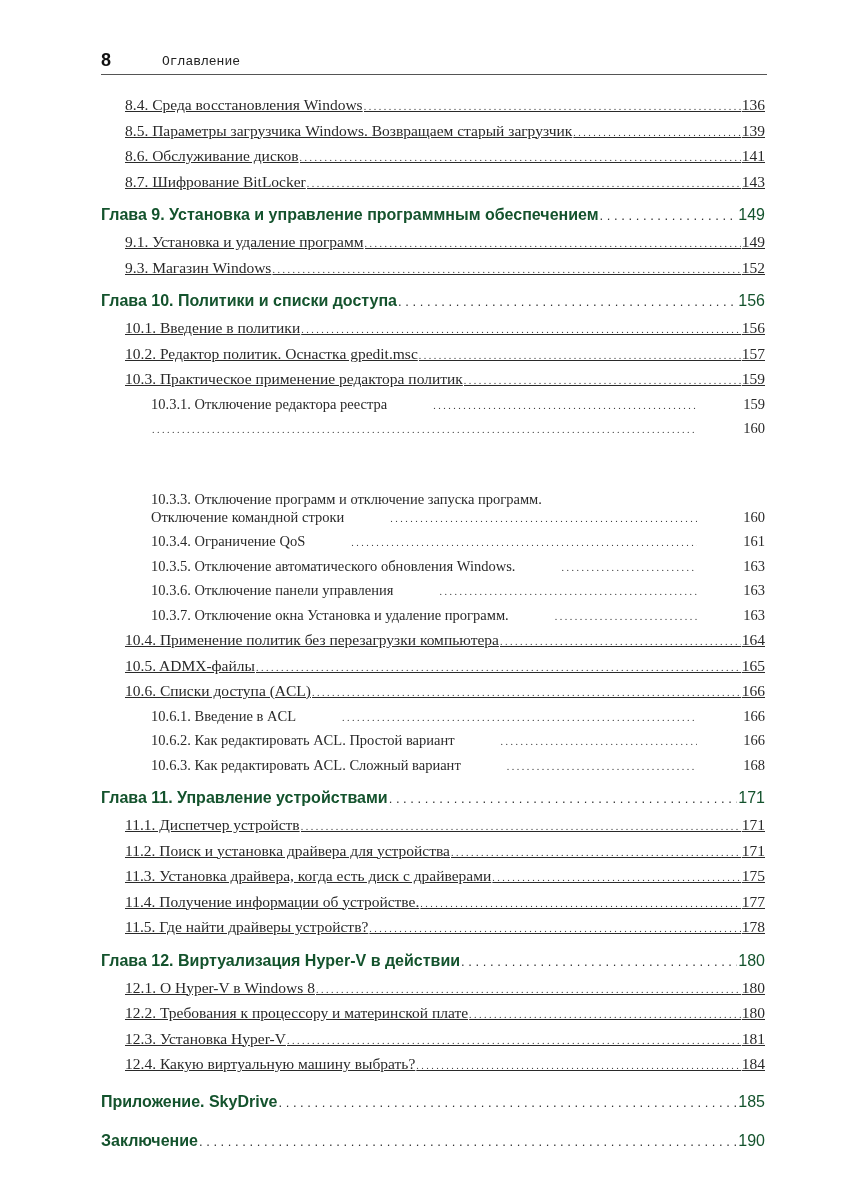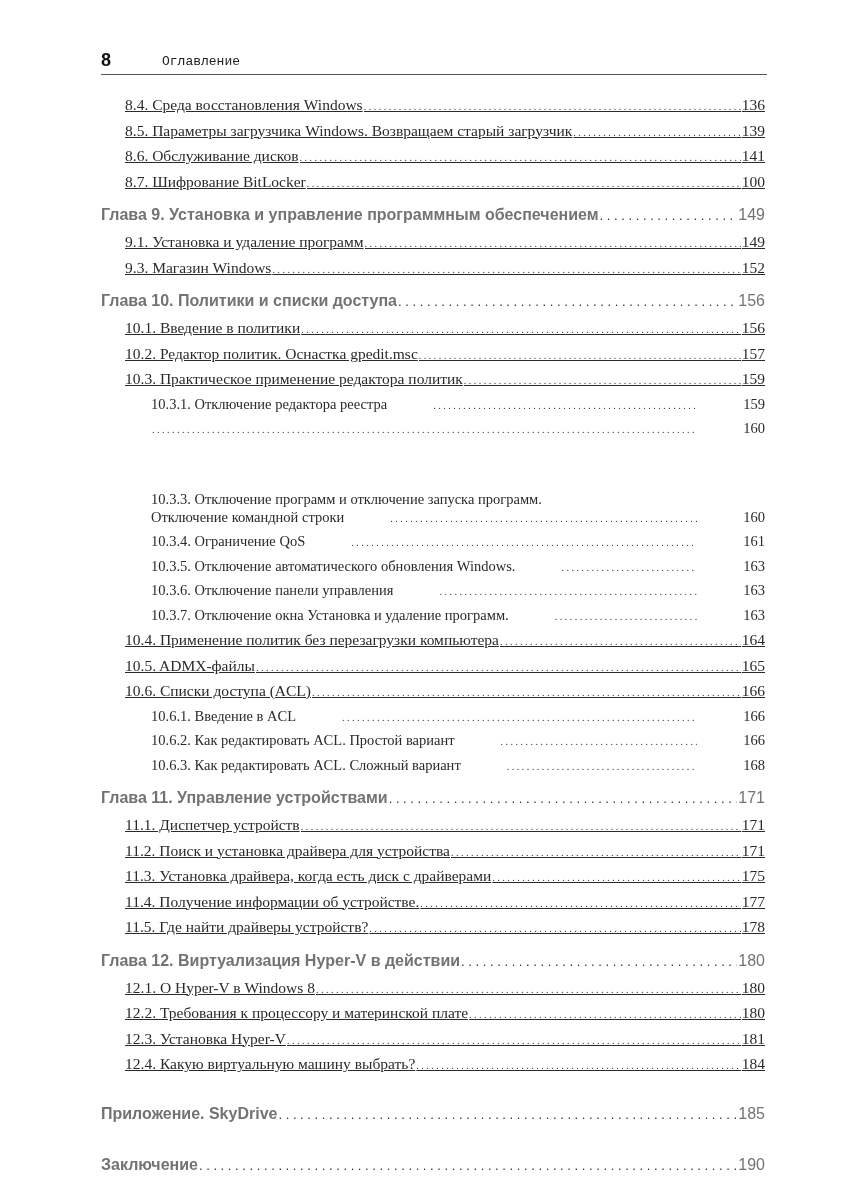--- a/index.html
+++ b/index.html
@@ -11,25 +11,25 @@
   .toc { position: absolute; left: 101px; top: 96px; width: 664px; }
   .row { display: flex; align-items: baseline; white-space: nowrap; height: 25.5px; }
   .row .t { flex: 0 0 auto; }
   .row .dots { flex: 1 1 auto; overflow: hidden; margin: 0 1px; color: #333; }
   .row .dots::before { content: ". . . . . . . . . . . . . . . . . . . . . . . . . . . . . . . . . . . . . . . . . . . . . . . . . . . . . . . . . . . . . . . . . . . . . . . . . . . . . . . . . . . . . . . . . . . . . . . . . . . . . . . . . . . . . . . . . . . . . . . . . . . . . . . . . . . . . . . . . . . . . . . . . . . . . ."; letter-spacing: 0; }
   .row .p { flex: 0 0 auto; }
   .sec { font-family: "Liberation Serif", serif; font-size: 15.5px; padding-left: 24px; color: #2a2a2a; text-decoration: underline; }
   .sec .dots { font-size: 10px; letter-spacing: 0; }
   .sub { font-family: "Liberation Serif", serif; font-size: 14.5px; padding-left: 50px; color: #2a2a2a; height: 24.5px; gap: 45px; }
   .sub .dots { font-size: 10px; }
-  .chap { font-family: "Liberation Sans", sans-serif; font-weight: bold; font-size: 16px; color: #737373; height: 27px; margin-top: 8px; text-align: right; }
+  .chap { font-family: "Liberation Sans", sans-serif; font-weight: bold; font-size: 16px; color: #14532d; height: 27px; margin-top: 8px; text-align: right; }
   .chap .p { font-weight: normal; font-size: 16px; }
   .chap .dots { font-weight: normal; font-size: 13px; letter-spacing: 2px; }
   .cont { font-family: "Liberation Serif", serif; font-size: 14.5px; padding-left: 50px; color: #2a2a2a; height: 20px; line-height: 20px; margin-top: 44px; }
-  .gap-lg { margin-top: 24px; }
+  .gap-lg { margin-top: 12px; }
 </style>
 </head>
 <body>
 
 <div class="header">
   <span class="page-num">8</span>
   <span class="running-title">Оглавление</span>
 </div>
 <div class="rule"></div>
 
@@ -46,21 +46,21 @@
       <span class="p">139</span>
     </div>
   <div class="row sec">
       <span class="t">8.6. Обслуживание дисков</span>
       <span class="dots"></span>
       <span class="p">141</span>
     </div>
   <div class="row sec">
       <span class="t">8.7. Шифрование BitLocker</span>
       <span class="dots"></span>
-      <span class="p">100</span>
+      <span class="p">143</span>
     </div>
 
   <div class="row chap">
       <span class="t">Глава 9. Установка и управление программным обеспечением</span>
       <span class="dots"></span>
       <span class="p">149</span>
     </div>
   <div class="row sec">
       <span class="t">9.1. Установка и удаление программ</span>
       <span class="dots"></span>

